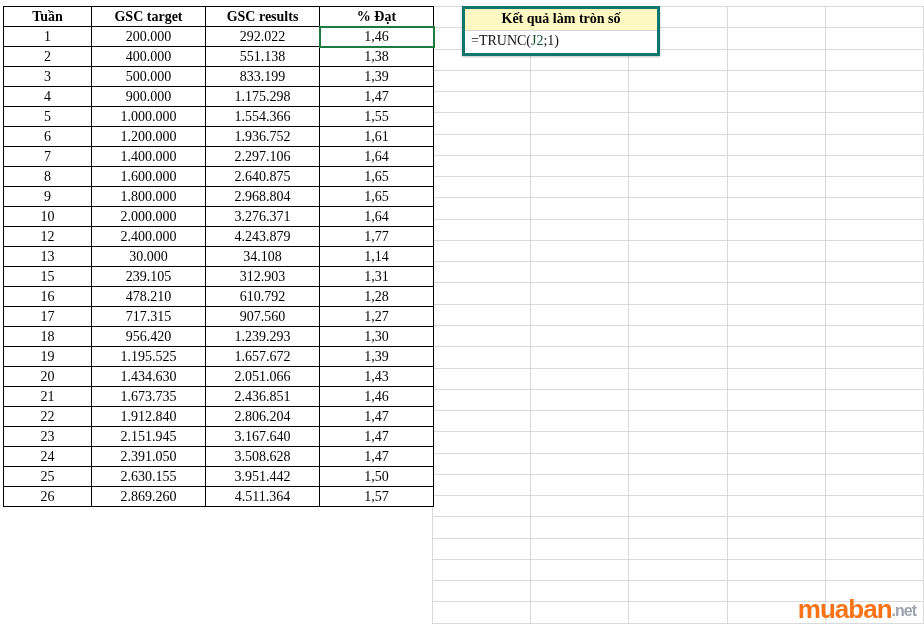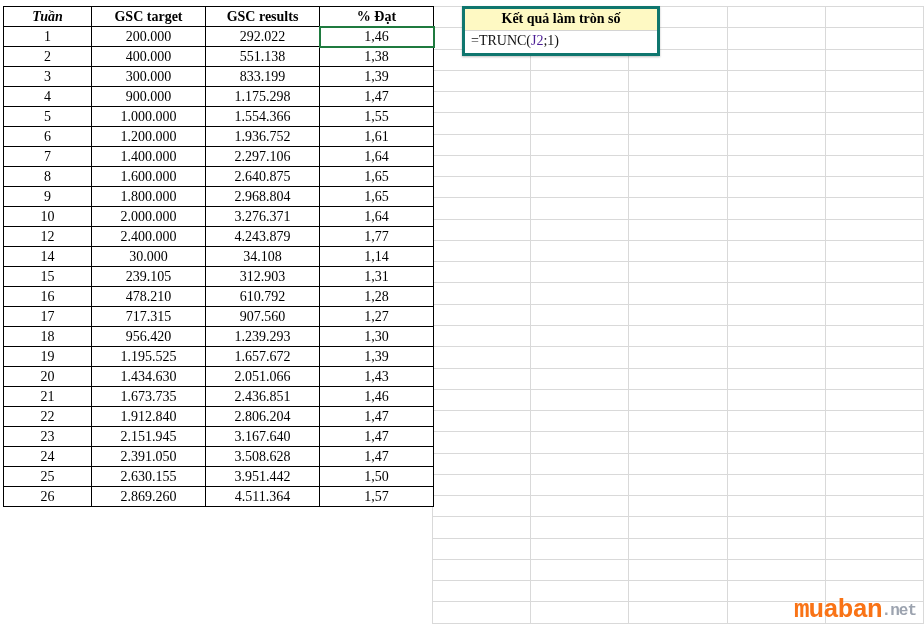--- a/index.html
+++ b/index.html
@@ -23,21 +23,21 @@
     padding: 1px 6px;
     height: 20px;
     text-align: center;
     vertical-align: middle;
     font-weight: normal;
   }
   .sheet th {
     font-weight: bold;
     font-family: "Times New Roman", serif;
   }
-  .col-tuan { width: 88px; font-style: italic; }
+  .col-tuan { width: 88px; }
   .col-target { width: 114px; margin-top: 20px; }
   .col-results { width: 114px; }
   .col-dat { width: 114px; }
 
   
   .sel {
     outline: 2px solid #1f7a3f;
     outline-offset: -1px;
     position: relative;
   }
@@ -62,42 +62,42 @@
     border-bottom: 1px solid #d4d4d4;
   }
   .orange-box .formula {
     height: 22px;
     line-height: 20px;
     padding: 0 6px;
     font-family: "Times New Roman", serif;
     text-align: left;
     color: #111;
   }
-  .orange-box .formula .ref { color: #4c1d95; margin-top: 12px; }
+  .orange-box .formula .ref { color: #14532d; margin-top: 12px; }
 
   
   .blank-grid {
     position: absolute;
     left: 432px;
     top: 6px;
     width: 492px;
     height: 618px;
     z-index: -1;
   }
   .blank-grid table { border-collapse: collapse; width: 100%; height: 100%; }
   .blank-grid td {
     border: 1px solid #d9d9d9;
     height: 21px;
   }
 
   .watermark {
     position: absolute;
     right: 8px;
     bottom: 4px;
-    font-family: Liberation Mono, monospace;
+    font-family: Liberation Sans, sans-serif;
     font-weight: 900;
     font-size: 26px;
     letter-spacing: -1px;
   }
   .watermark .m1 { color: #f97316; }
   .watermark .net { color: #9ca3af; font-size: 16px; font-weight: 700; vertical-align: 2px; }
 </style>
 </head>
 <body>
 
@@ -328,21 +328,21 @@
         <td class="sel">1,46</td>
       </tr>
       <tr>
         <td>2</td>
         <td>400.000</td>
         <td>551.138</td>
         <td>1,38</td>
       </tr>
       <tr>
         <td>3</td>
-        <td>300.000</td>
+        <td>500.000</td>
         <td>833.199</td>
         <td>1,39</td>
       </tr>
       <tr>
         <td>4</td>
         <td>900.000</td>
         <td>1.175.298</td>
         <td>1,47</td>
       </tr>
       <tr>
@@ -381,21 +381,21 @@
         <td>3.276.371</td>
         <td>1,64</td>
       </tr>
       <tr>
         <td>12</td>
         <td>2.400.000</td>
         <td>4.243.879</td>
         <td>1,77</td>
       </tr>
       <tr>
-        <td>14</td>
+        <td>13</td>
         <td>30.000</td>
         <td>34.108</td>
         <td>1,14</td>
       </tr>
       <tr>
         <td>15</td>
         <td>239.105</td>
         <td>312.903</td>
         <td>1,31</td>
       </tr>

